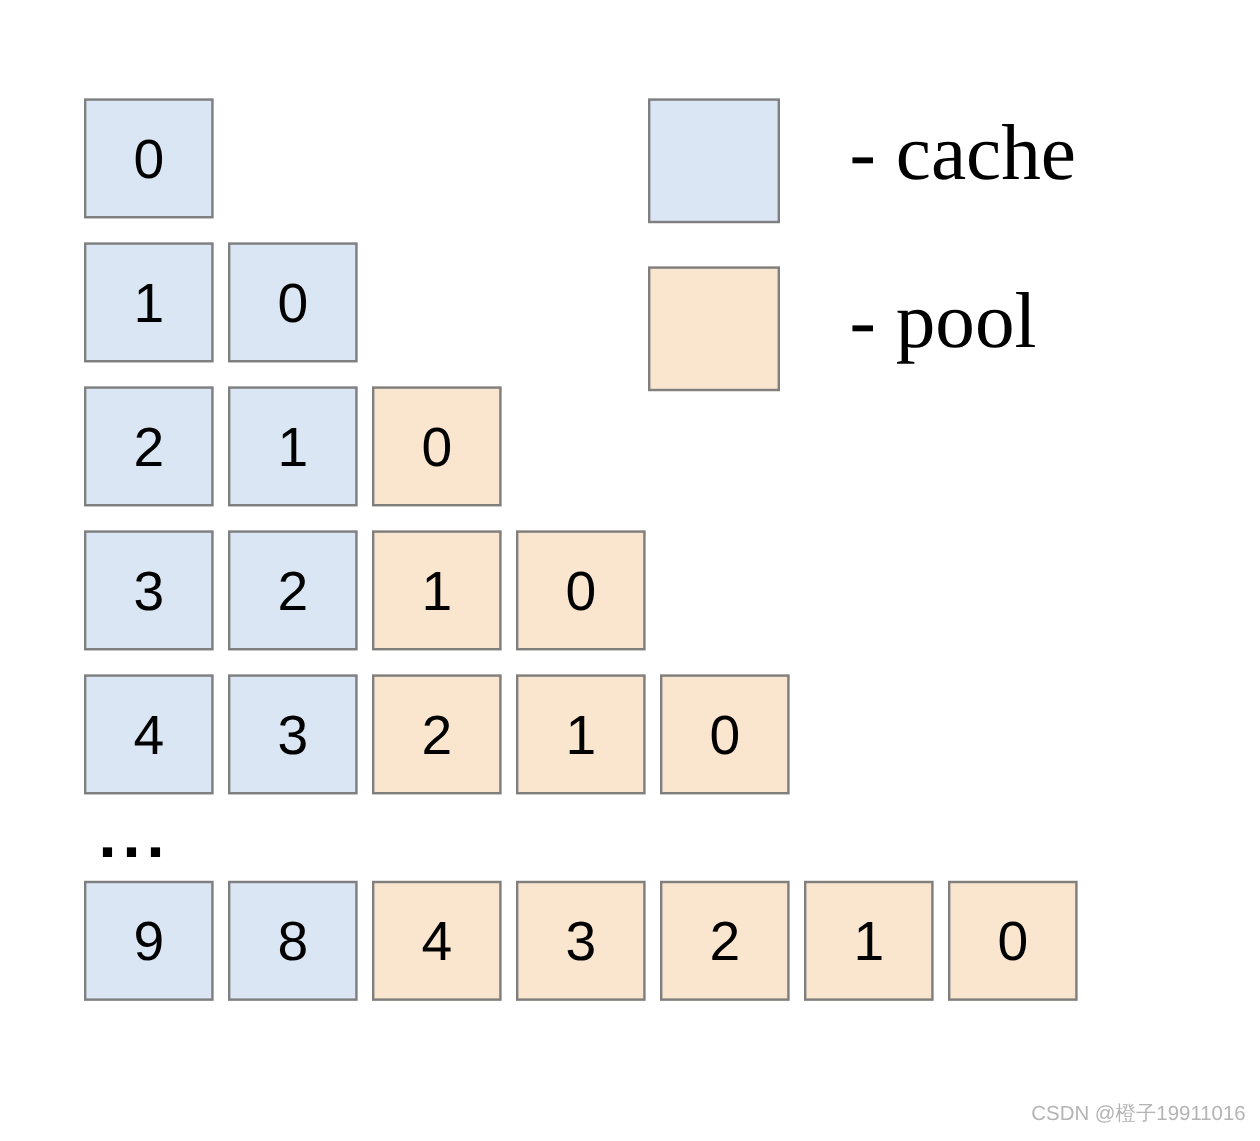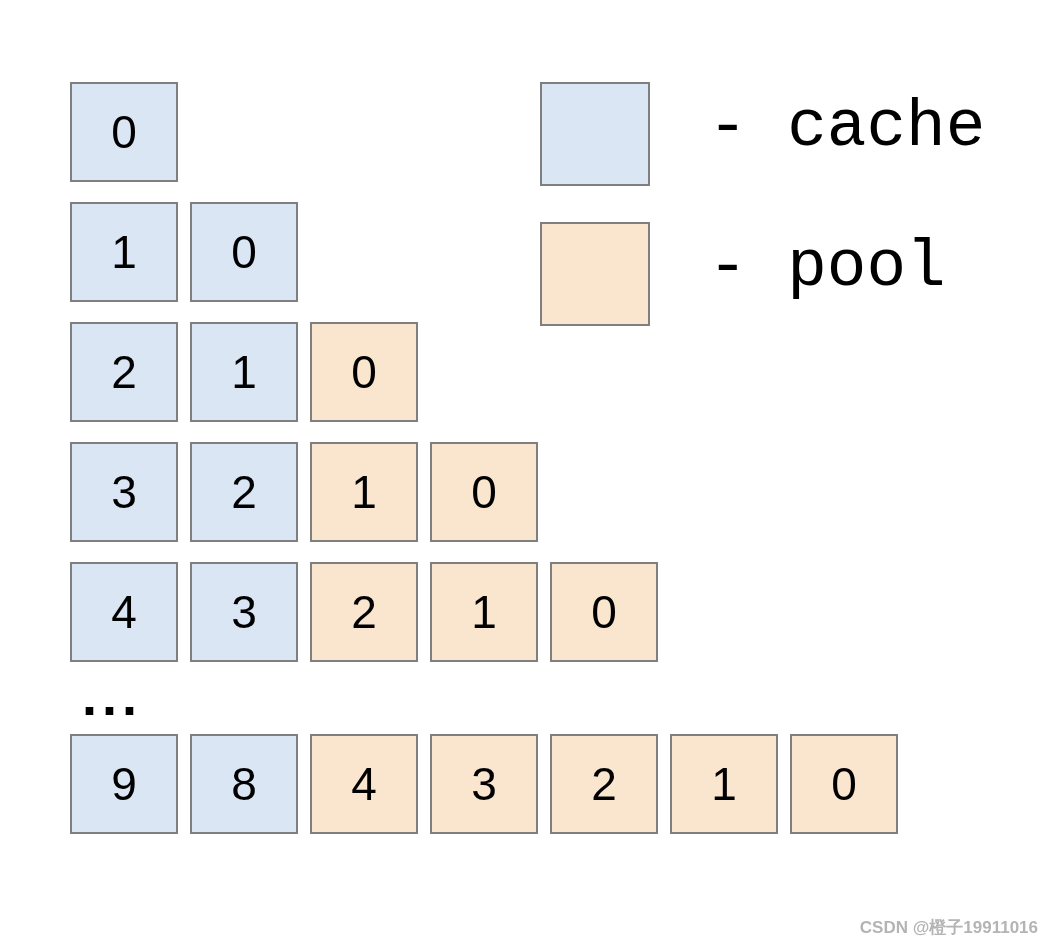--- a/index.html
+++ b/index.html
@@ -93,37 +93,36 @@
     height: 104px;
     box-sizing: border-box;
     border: 2px solid #7f7f7f;
   }
   .legend-swatch.cache { background: #dae6f3; }
   .legend-swatch.pool  { background: #fae5cf; }
   .legend-text {
     position: absolute;
     left: 168px;
     top: 6px;
-    font-family: Liberation Mono, monospace;
+    font-family: Liberation Serif, serif;
     font-size: 66px;
     line-height: 1.2;
     color: #000000;
     white-space: nowrap;
   }
 
   
   .watermark {
     position: absolute;
     right: 12px;
     bottom: 12px;
     font-family: "Liberation Sans", sans-serif;
     font-size: 17px;
     color: #b4b4b4;
     white-space: nowrap;
-    font-weight: bold;
   }
 </style>
 </head>
 <body>
 
 <div id="canvas">
 
   <div class="rows-area">
     <div>
         <div class="row"><div class="cell cache"><span class="cell-label">0</span></div></div>

